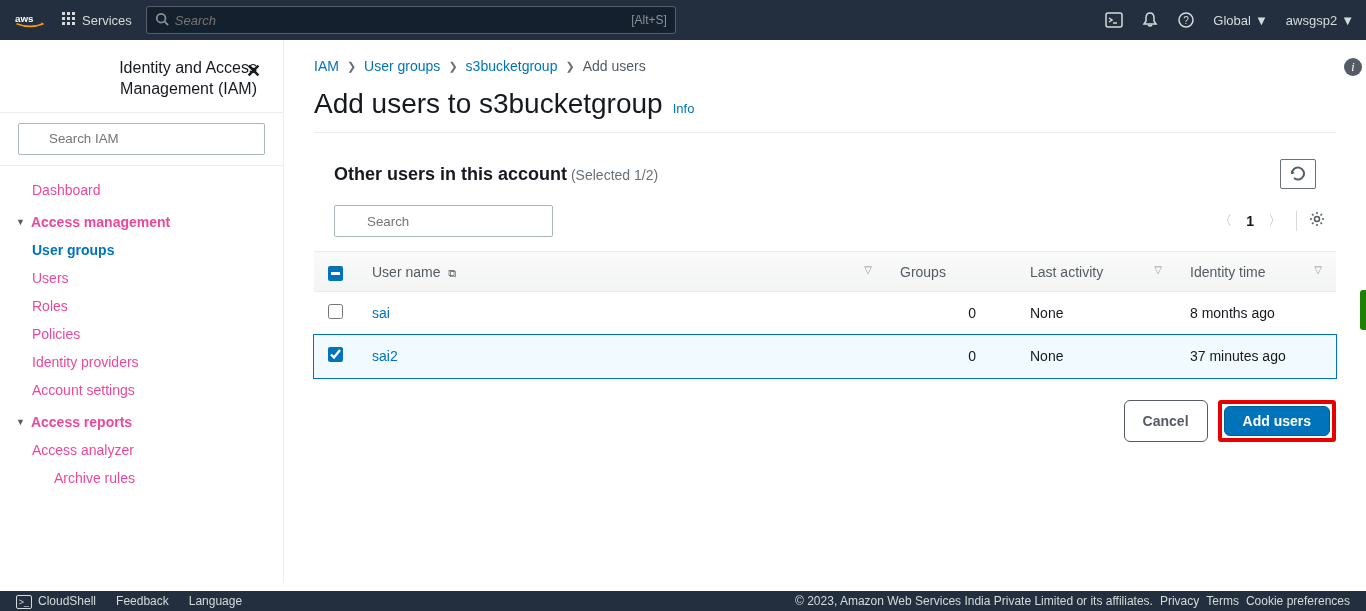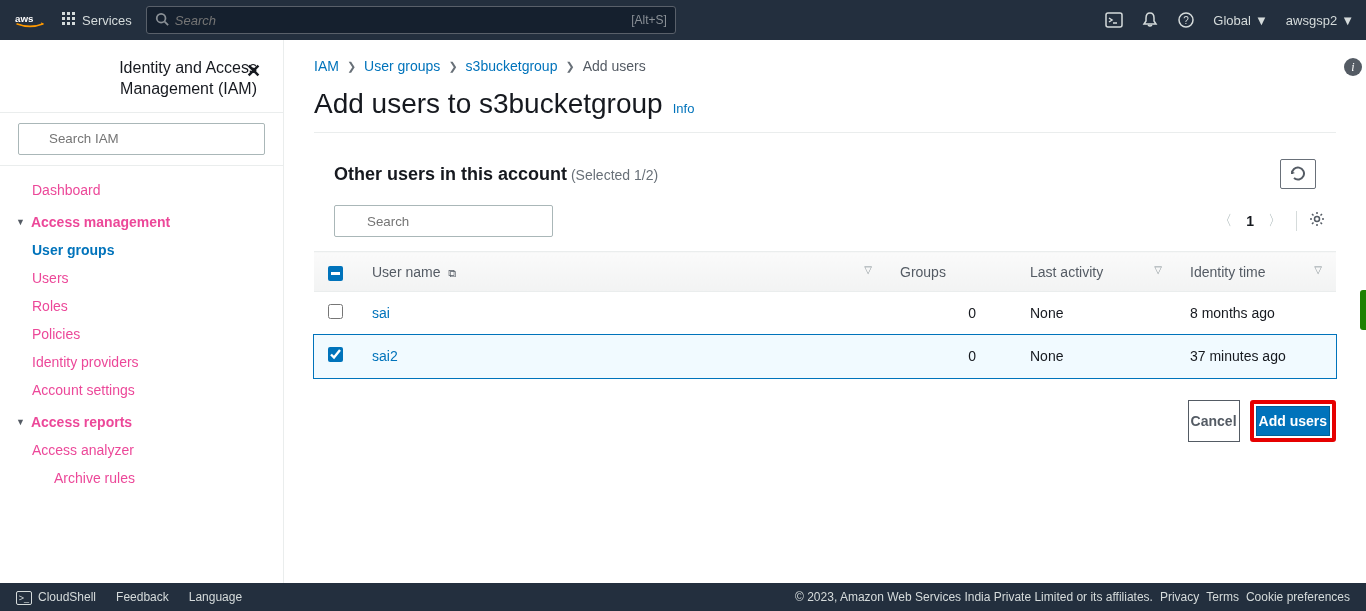--- a/index.html
+++ b/index.html
@@ -64,32 +64,32 @@
 table.users tbody tr.selected { background:#f1faff; outline: 1px solid #0073bb;}
 table.users tbody tr.selected td { border-bottom-color: transparent;}
 .user-link { color:#0073bb; text-decoration:none;}
 .sort-caret { float:right; color:#879196; font-size:10px;}
 input[type=checkbox] { width:15px; height:15px; accent-color: #0073bb;}
 .cb-indet { width:15px; height:15px; background:#0073bb; display:inline-flex; align-items:center; justify-content:center; border-radius:2px;}
 .cb-indet::after { content:""; width:9px; height:3px; background:#fff;}
 .ext-icon { font-size:11px; margin-left:4px;}
 
 .footer-actions { display:flex; justify-content:flex-end; gap:10px; margin-top:22px;}
-.btn { padding: 6px 2px; border-radius:0; font-size:14px; font-weight:bold; cursor:pointer;}
+.btn { padding: 6px 18px; border-radius:6px; font-size:14px; font-weight:bold; cursor:pointer;}
 .btn-cancel { background:#fff; border:1px solid #545b64; color:#545b64;}
 .btn-primary { background:#ff9900; border:1px solid #ec7211; color:#fff;}
 .btn-primary.highlighted { background:#0073bb; border-color:#006096; color:#fff;}
 .highlight-box { border: 4px solid #e60000; padding:2px; border-radius:3px;}
 
 
 .info-tab { position: fixed; right:0; top: 58px; width:22px; height:22px;}
 .info-circle { width:18px; height:18px; border-radius:50%; background:#545b64; color:#fff; font-size:12px; font-style:italic; font-family: Georgia, serif; display:flex; align-items:center; justify-content:center;}
 
 
-.bottombar { position:fixed; bottom:0; left:0; right:0; height:28px; background:#232f3e; color:#d5dbdb; display:flex; align-items:center; padding:0 16px; font-size:12px; gap:20px;}
+.bottombar { position:fixed; bottom:0; left:0; right:0; height:20px; background:#232f3e; color:#d5dbdb; display:flex; align-items:center; padding:0 16px; font-size:12px; gap:20px;}
 .bottombar .right { margin-left:auto; display:flex; gap:7px;}
 .bottombar a { color:#d5dbdb; text-decoration:none;}
 .cloudshell-icon { border:1px solid #d5dbdb; border-radius:2px; width:16px; height:14px; display:inline-flex; align-items:center; justify-content:center; font-size:9px; margin-right:6px;}
 
 
 .edge-tab { position:fixed; right:0; top:290px; width:6px; height:40px; background:#1d8102; border-radius:3px 0 0 3px;}
 </style>
 </head>
 <body>
 

